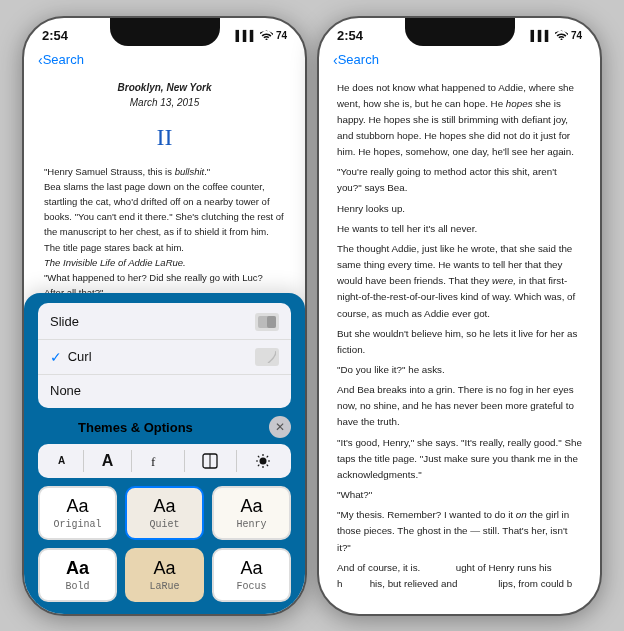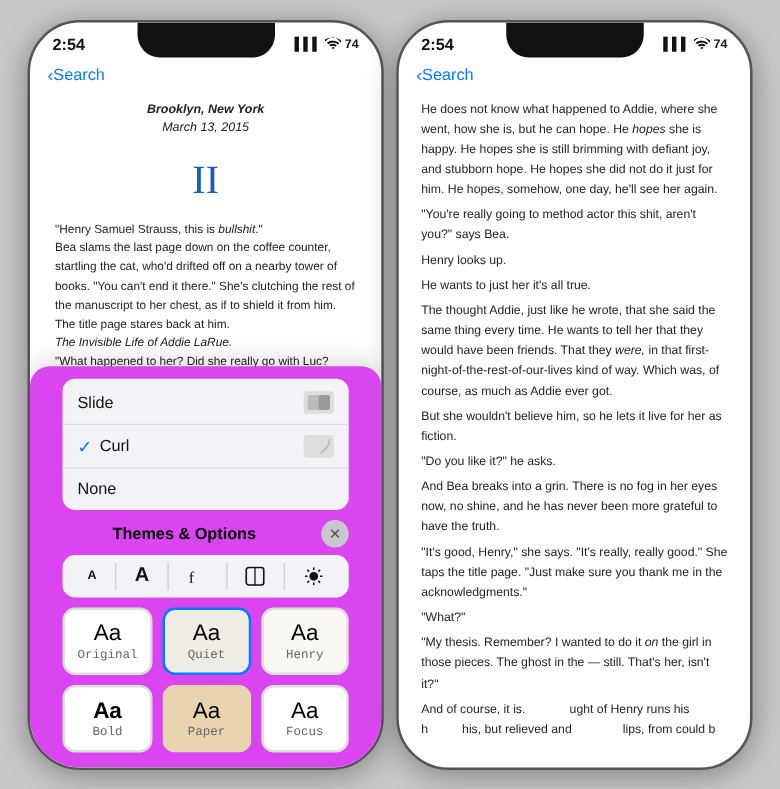--- a/index.html
+++ b/index.html
@@ -74,41 +74,41 @@
     }
     .book-header {
       text-align: center;
       margin-bottom: 8px;
       font-style: italic;
       font-size: 10px;
       color: #222;
     }
     .book-chapter {
       text-align: center;
-      font-size: 32px;
+      font-size: 24px;
       font-weight: 300;
       color: #1a5bbf;
       margin-bottom: 8px;
       font-family: Georgia, serif;
     }
     .book-text {
       font-size: 9.5px;
       line-height: 1.6;
       color: #222;
     }
     .book-text em { font-style: italic; }
     
     .overlay-panel {
       position: absolute;
       bottom: 0;
       left: 0;
       right: 0;
-      background: #d946ef;
+      background: #0369a1;
       border-radius: 16px 16px 0 0;
-      padding: 10px 26px 12px;
+      padding: 10px 14px 12px;
       box-shadow: 0 -4px 20px rgba(0,0,0,0.15);
       z-index: 20;
     }
     .slide-options {
       background: #f2f2f7;
       border-radius: 10px;
       padding: 2px 0;
       margin-bottom: 8px;
     }
     .slide-option-item {
@@ -327,21 +327,21 @@
         <div class="theme-card theme-paper">
           <div class="aa">Aa</div>
           <div class="label">Henry</div>
         </div>
         <div class="theme-card theme-bold">
           <div class="aa" style="font-weight:800;">Aa</div>
           <div class="label">Bold</div>
         </div>
         <div class="theme-card theme-calm">
           <div class="aa">Aa</div>
-          <div class="label">Paper</div>
+          <div class="label">LaRue</div>
         </div>
         <div class="theme-card theme-focus">
           <div class="aa">Aa</div>
           <div class="label">Focus</div>
         </div>
       </div>
     </div>
   </div>
 
   <div class="phone">
@@ -360,21 +360,21 @@
     </div>
     <div class="nav-bar">
       <span style="font-size:14px;">‹</span>
       <span style="color:#007AFF;">Search</span>
     </div>
 
     <div class="right-book-content">
       <p style="margin-bottom:4px;">He does not know what happened to Addie, where she went, how she is, but he can hope. He <em>hopes</em> she is happy. He hopes she is still brimming with defiant joy, and stubborn hope. He hopes she did not do it just for him. He hopes, somehow, one day, he'll see her again.</p>
       <p style="margin-bottom:4px;">"You're really going to method actor this shit, aren't you?" says Bea.</p>
       <p style="margin-bottom:4px;">Henry looks up.</p>
-      <p style="margin-bottom:4px;">He wants to just her it's all true.</p>
+      <p style="margin-bottom:4px;">He wants to tell her it's all never.</p>
       <p style="margin-bottom:4px;">The thought Addie, just like he wrote, that she said the same thing every time. He wants to tell her that they would have been friends. That they <em>were,</em> in that first-night-of-the-rest-of-our-lives kind of way. Which was, of course, as much as Addie ever got.</p>
       <p style="margin-bottom:4px;">But she wouldn't believe him, so he lets it live for her as fiction.</p>
       <p style="margin-bottom:4px;">"Do you like it?" he asks.</p>
       <p style="margin-bottom:4px;">And Bea breaks into a grin. There is no fog in her eyes now, no shine, and he has never been more grateful to have the truth.</p>
       <p style="margin-bottom:4px;">"It's good, Henry," she says. "It's really, really good." She taps the title page. "Just make sure you thank me in the acknowledgments."</p>
       <p style="margin-bottom:4px;">"What?"</p>
       <p style="margin-bottom:4px;">"My thesis. Remember? I wanted to do it <em>on</em> the girl in those pieces. The ghost in the <em>— </em>still. That's her, isn't it?"</p>
       <p style="margin-bottom:4px;">And of course, it is. &nbsp;&nbsp;&nbsp;&nbsp;&nbsp;&nbsp;&nbsp;&nbsp;&nbsp;&nbsp;&nbsp; ught of Henry runs his h&nbsp;&nbsp;&nbsp;&nbsp;&nbsp;&nbsp;&nbsp;&nbsp;&nbsp; his, but relieved and &nbsp;&nbsp;&nbsp;&nbsp;&nbsp;&nbsp;&nbsp;&nbsp;&nbsp;&nbsp;&nbsp;&nbsp;&nbsp; lips, from could b</p>
 
     </div>

